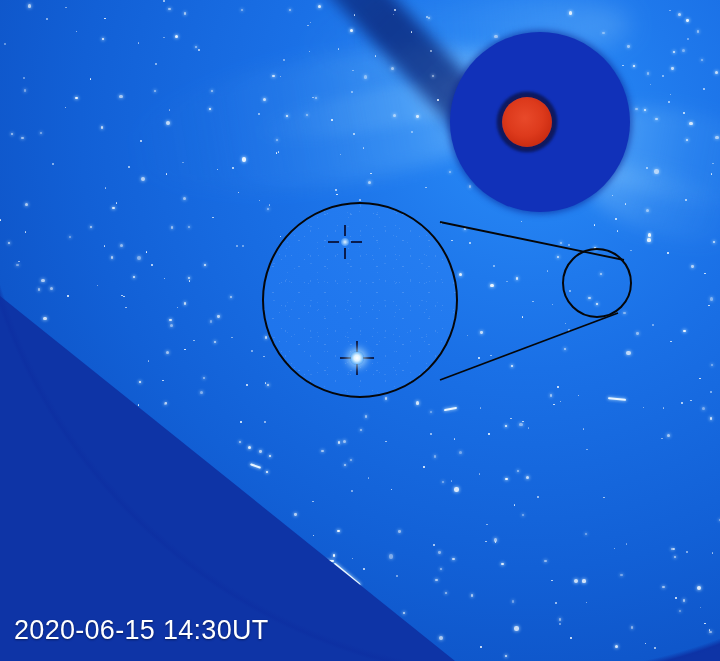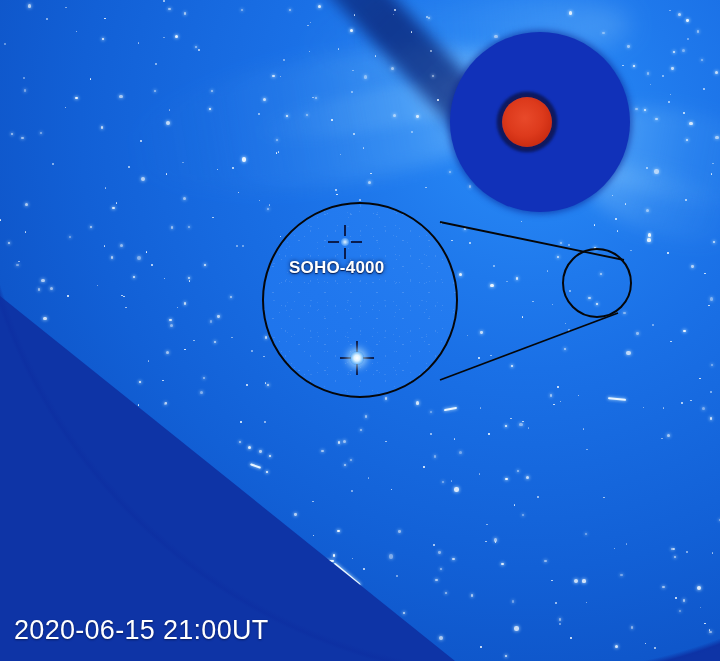--- a/index.html
+++ b/index.html
@@ -761,17 +761,16 @@
     <span class="pt"></span>
   </div>
   <div class="crosshair" id="marker-3999">
     <i class="t"></i>
       <i class="b"></i>
       <i class="l"></i>
       <i class="r"></i>
     <span class="pt"></span>
   </div>
 
-  <div class="obj-label" id="label-4000">SOHO-4000</div>
-
-  <div id="timestamp">2020-06-15 21:00UT</div>
+
+  <div id="timestamp">2020-06-15 14:30UT</div>
 
 </div>
 
 </body></html>

